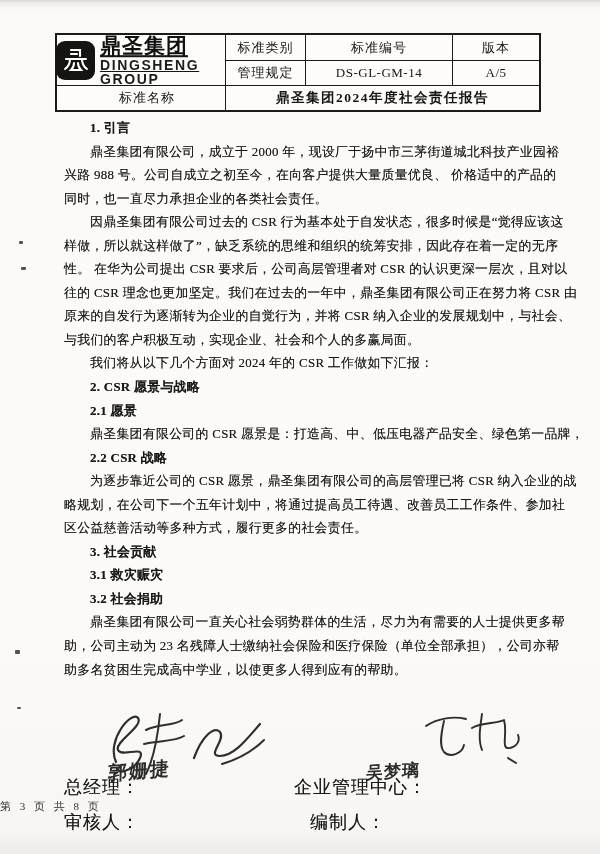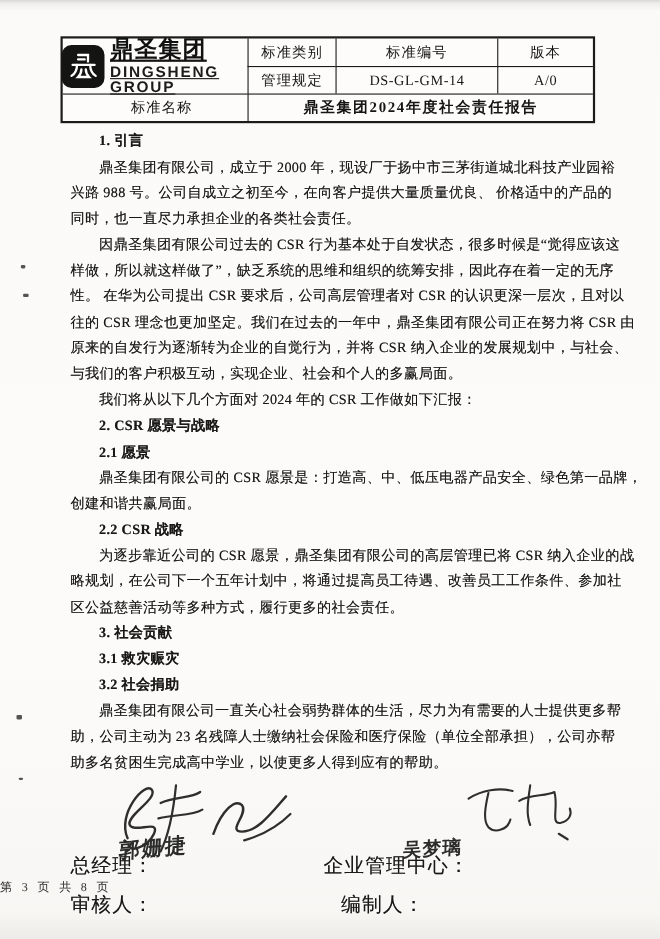--- a/index.html
+++ b/index.html
@@ -97,41 +97,40 @@
       <div class="logo-text">
         <span class="logo-cn">鼎圣集团</span>
         <span class="logo-en">DINGSHENG GROUP</span>
       </div>
     </div>
     <div class="cell bl" style="grid-row:1;grid-column:2;">标准类别</div>
     <div class="cell bl" style="grid-row:1;grid-column:3;">标准编号</div>
     <div class="cell bl" style="grid-row:1;grid-column:4;">版本</div>
     <div class="cell bl bt" style="grid-row:2;grid-column:2;text-align:right;">管理规定</div>
     <div class="cell bl bt mono" style="grid-row:2;grid-column:3;">DS-GL-GM-14</div>
-    <div class="cell bl bt mono" style="grid-row:2;grid-column:4;">A/0</div>
+    <div class="cell bl bt mono" style="grid-row:2;grid-column:4;">A/5</div>
     <div class="cell bt name-cell">标准名称</div>
     <div class="cell bl bt title-cell">鼎圣集团2024年度社会责任报告</div>
   </div>
 
   <div class="doc">
       <div class="line bold indent">1. 引言</div>
       <div class="line indent">鼎圣集团有限公司，成立于 2000 年，现设厂于扬中市三茅街道城北科技产业园裕</div>
       <div class="line">兴路 988 号。公司自成立之初至今，在向客户提供大量质量优良、 价格适中的产品的</div>
       <div class="line">同时，也一直尽力承担企业的各类社会责任。</div>
       <div class="line indent">因鼎圣集团有限公司过去的 CSR 行为基本处于自发状态，很多时候是“觉得应该这</div>
       <div class="line">样做，所以就这样做了”，缺乏系统的思维和组织的统筹安排，因此存在着一定的无序</div>
       <div class="line">性。 在华为公司提出 CSR 要求后，公司高层管理者对 CSR 的认识更深一层次，且对以</div>
       <div class="line">往的 CSR 理念也更加坚定。我们在过去的一年中，鼎圣集团有限公司正在努力将 CSR 由</div>
       <div class="line">原来的自发行为逐渐转为企业的自觉行为，并将 CSR 纳入企业的发展规划中，与社会、</div>
       <div class="line">与我们的客户积极互动，实现企业、社会和个人的多赢局面。</div>
       <div class="line indent">我们将从以下几个方面对 2024 年的 CSR 工作做如下汇报：</div>
       <div class="line bold indent">2. CSR 愿景与战略</div>
       <div class="line bold indent">2.1 愿景</div>
       <div class="line indent">鼎圣集团有限公司的 CSR 愿景是：打造高、中、低压电器产品安全、绿色第一品牌，</div>
-      <div class="line">创建和谐共赢局面。</div>
       <div class="line bold indent">2.2 CSR 战略</div>
       <div class="line indent">为逐步靠近公司的 CSR 愿景，鼎圣集团有限公司的高层管理已将 CSR 纳入企业的战</div>
       <div class="line">略规划，在公司下一个五年计划中，将通过提高员工待遇、改善员工工作条件、参加社</div>
       <div class="line">区公益慈善活动等多种方式，履行更多的社会责任。</div>
       <div class="line bold indent">3. 社会贡献</div>
       <div class="line bold indent">3.1 救灾赈灾</div>
       <div class="line bold indent">3.2 社会捐助</div>
       <div class="line indent">鼎圣集团有限公司一直关心社会弱势群体的生活，尽力为有需要的人士提供更多帮</div>
       <div class="line">助，公司主动为 23 名残障人士缴纳社会保险和医疗保险（单位全部承担），公司亦帮</div>
       <div class="line">助多名贫困生完成高中学业，以使更多人得到应有的帮助。</div>

